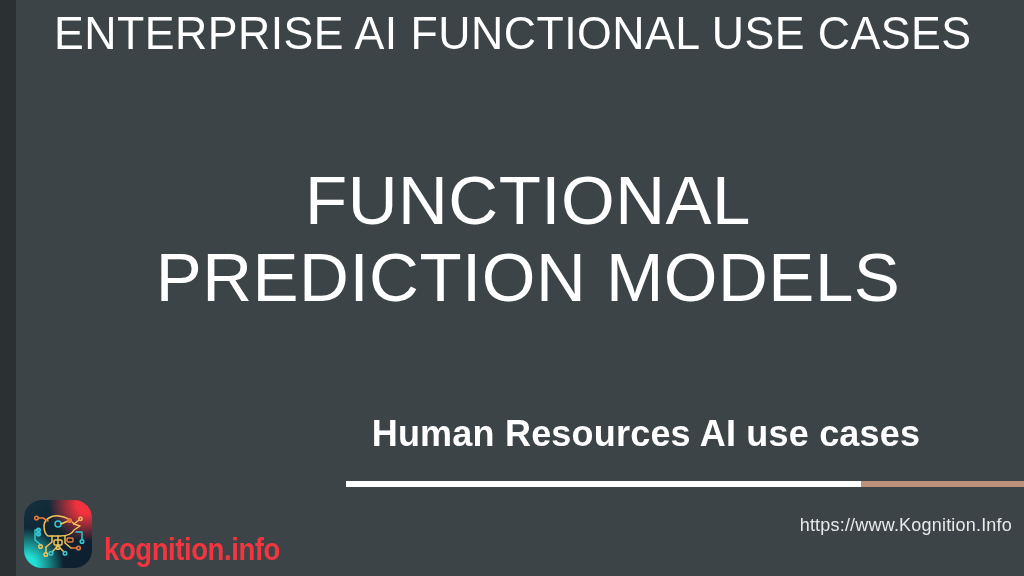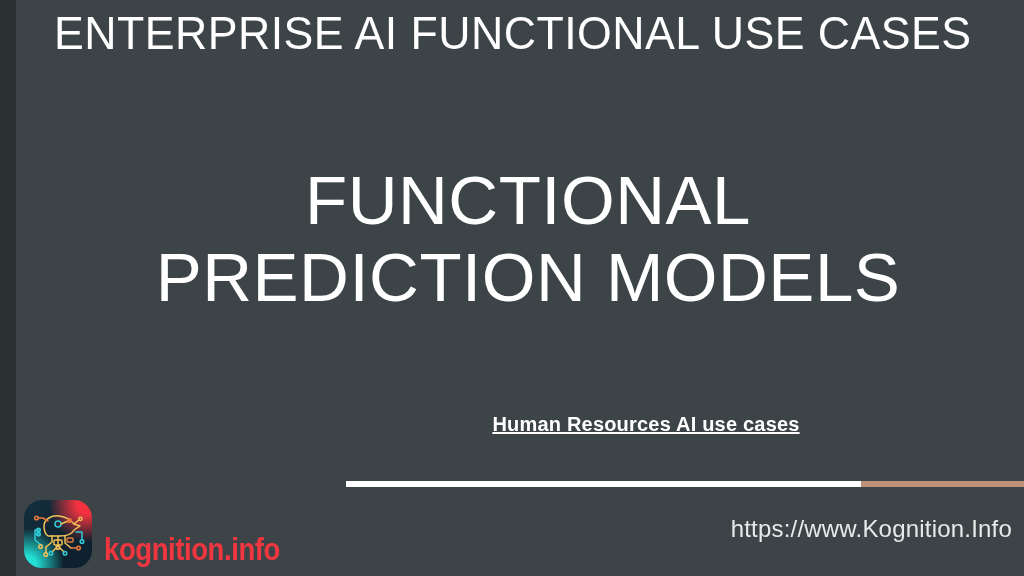--- a/index.html
+++ b/index.html
@@ -56,25 +56,24 @@
 
   
   .subtitle {
     position: absolute;
     left: 330px;
     top: 413px;
     width: 600px;
     text-align: center;
     color: #ffffff;
     font-family: "Liberation Sans", sans-serif;
-    font-size: 20px;
+    font-size: 36px;
     font-weight: 700;
     letter-spacing: 0.2px;
     white-space: nowrap;
-    text-decoration: underline;
   }
 
   
   .rule {
     position: absolute;
     left: 330px;
     top: 481px;
     width: 694px;
     height: 6px;
     display: flex;
@@ -90,21 +89,21 @@
     background: #bd9079;
   }
 
   
   .footer-url {
     position: absolute;
     right: 28px;
     top: 515px;
     color: #e8eaea;
     font-family: "Liberation Sans", sans-serif;
-    font-size: 24px;
+    font-size: 18px;
     font-weight: 400;
     letter-spacing: 0.2px;
     white-space: nowrap;
   }
 
   
   .logo {
     position: absolute;
     left: 8px;
     top: 496px;

